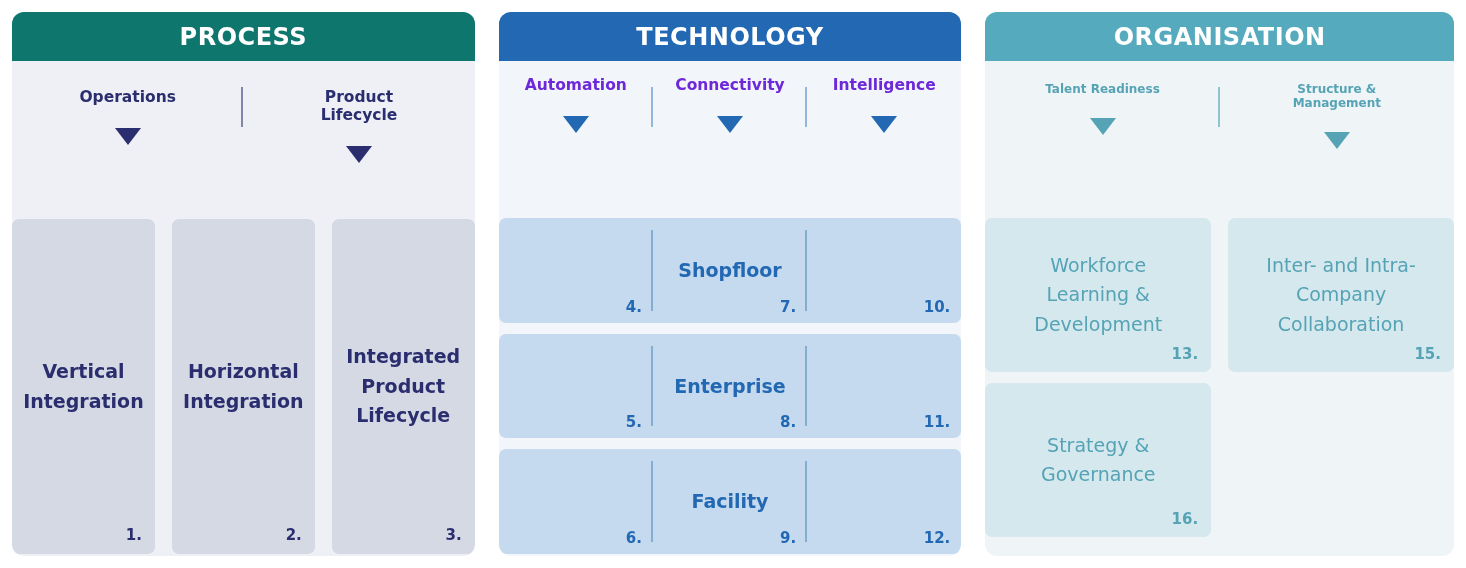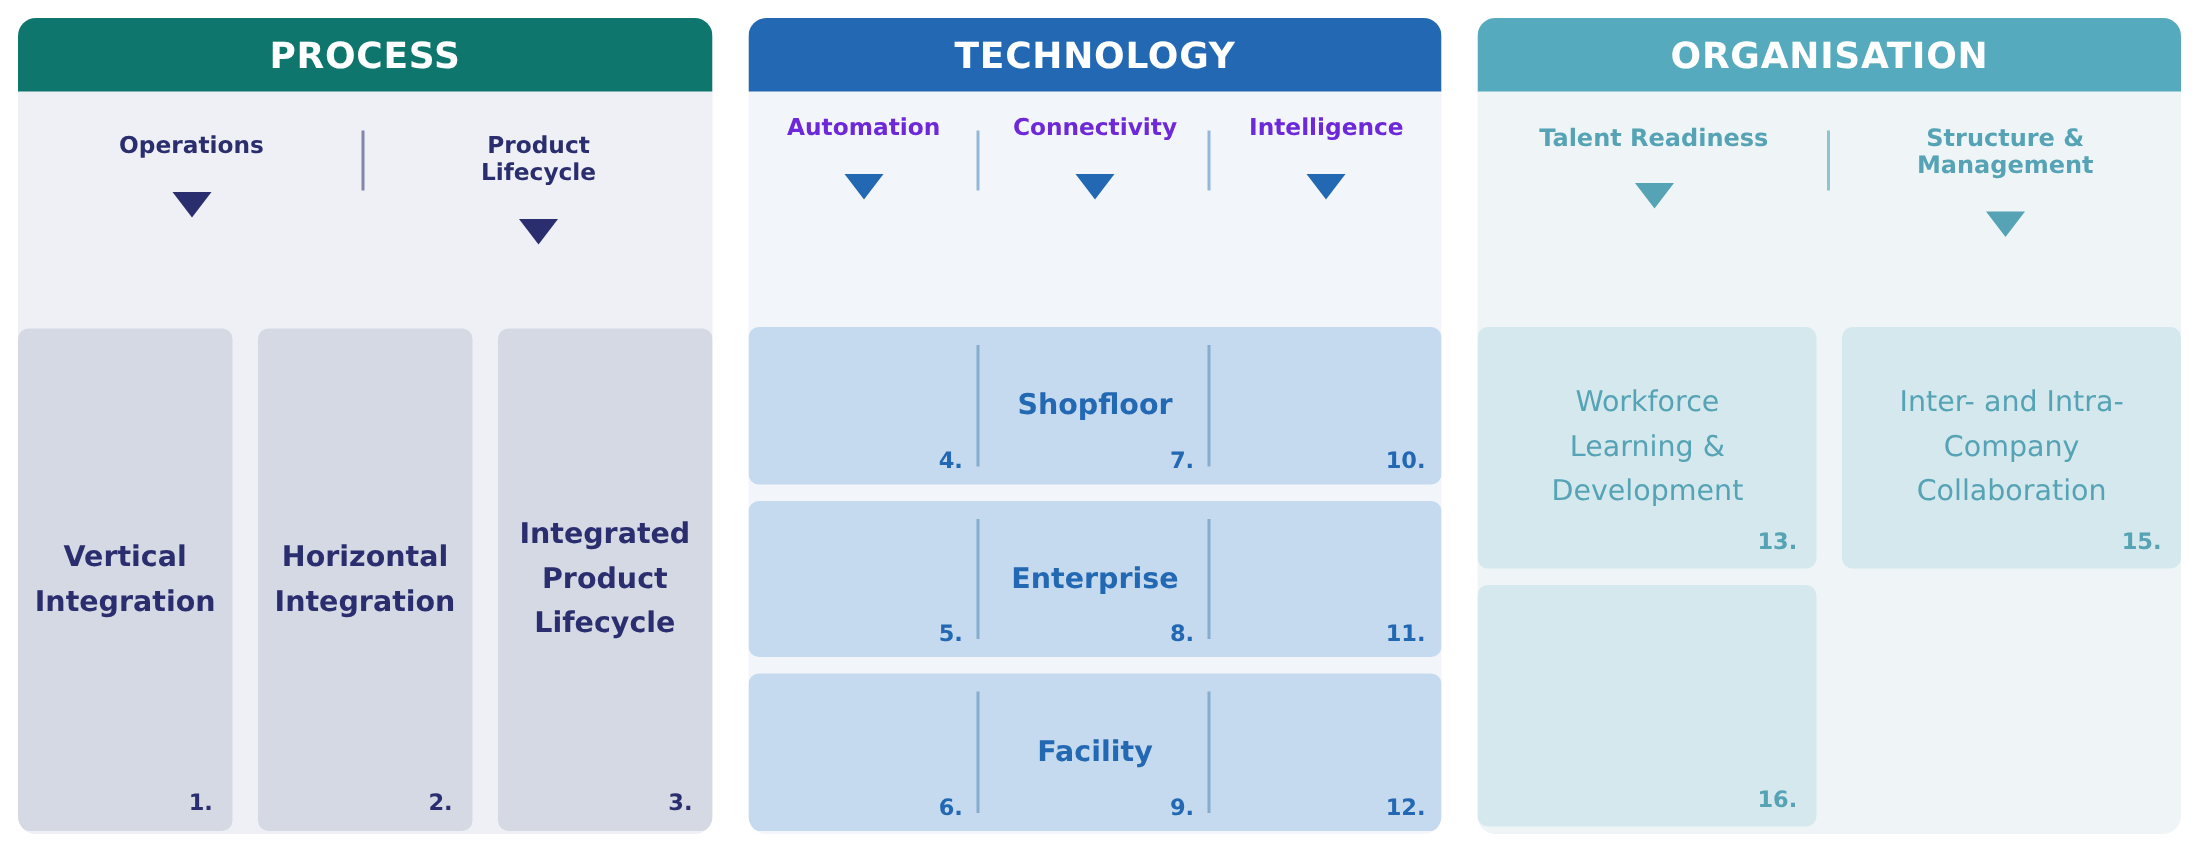--- a/index.html
+++ b/index.html
@@ -94,21 +94,21 @@
   .panel-process .subhead-col .arrow  { border-top: 17px solid #2b2e6e; }
   .panel-process .subhead-col::after  { background: #2b2e6e; opacity: .55; }
 
   .panel-technology .subhead-col .cap   { color: #6d28d9; margin-top: 16px; }
   .panel-technology .subhead-col .arrow { border-top: 17px solid #2268b3; }
   .panel-technology .subhead-col::after { background: #2268b3; opacity: .45; }
 
   .panel-organisation .subhead-col .cap   { color: #55a3b5; }
   .panel-organisation .subhead-col .arrow { border-top: 17px solid #55a3b5; }
   .panel-organisation .subhead-col::after { background: #8fc3d0; }
-  .panel-organisation .subhead-col .cap   { margin-top: 22px; font-size: 16px; }
+  .panel-organisation .subhead-col .cap   { margin-top: 22px; font-size: 12px; }
 
   
   .tiles { flex: 1 1 auto; display: flex; padding: 0; box-sizing: border-box; }
 
   
   .tiles-process { gap: 17px; padding: 1px 0 2px 0; }
   .tile-tall {
     flex: 1 1 0;
     background: #d5d9e4;
     border-radius: 7px;
@@ -181,21 +181,21 @@
     font-weight: bold;
   }
 
   
   .tiles-organisation {
     display: grid;
     grid-template-columns: 1fr 1fr;
     grid-template-rows: 1fr 1fr;
     column-gap: 17px;
     row-gap: 11px;
-    padding: 0 0 5px 0;
+    padding: 0 0 19px 0;
   }
   .org-tile {
     background: #d4e8ed;
     border-radius: 7px;
     position: relative;
     display: flex;
     align-items: center;
     justify-content: center;
   }
   .org-tile .tile-label {
@@ -328,18 +328,19 @@
     <div class="tiles tiles-organisation">
       <div class="org-tile">
         <div class="tile-label">Workforce<br>Learning &amp;<br>Development</div>
         <div class="tile-num">13.</div>
       </div>
       <div class="org-tile">
         <div class="tile-label">Inter- and Intra-<br>Company<br>Collaboration</div>
         <div class="tile-num">15.</div>
       </div>
       <div class="org-tile">
+        <div class="tile-label">Strategy &amp;<br>Governance</div>
         <div class="tile-num">16.</div>
       </div>
     </div>
   </section>
 
 </div>
 
 </body></html>

